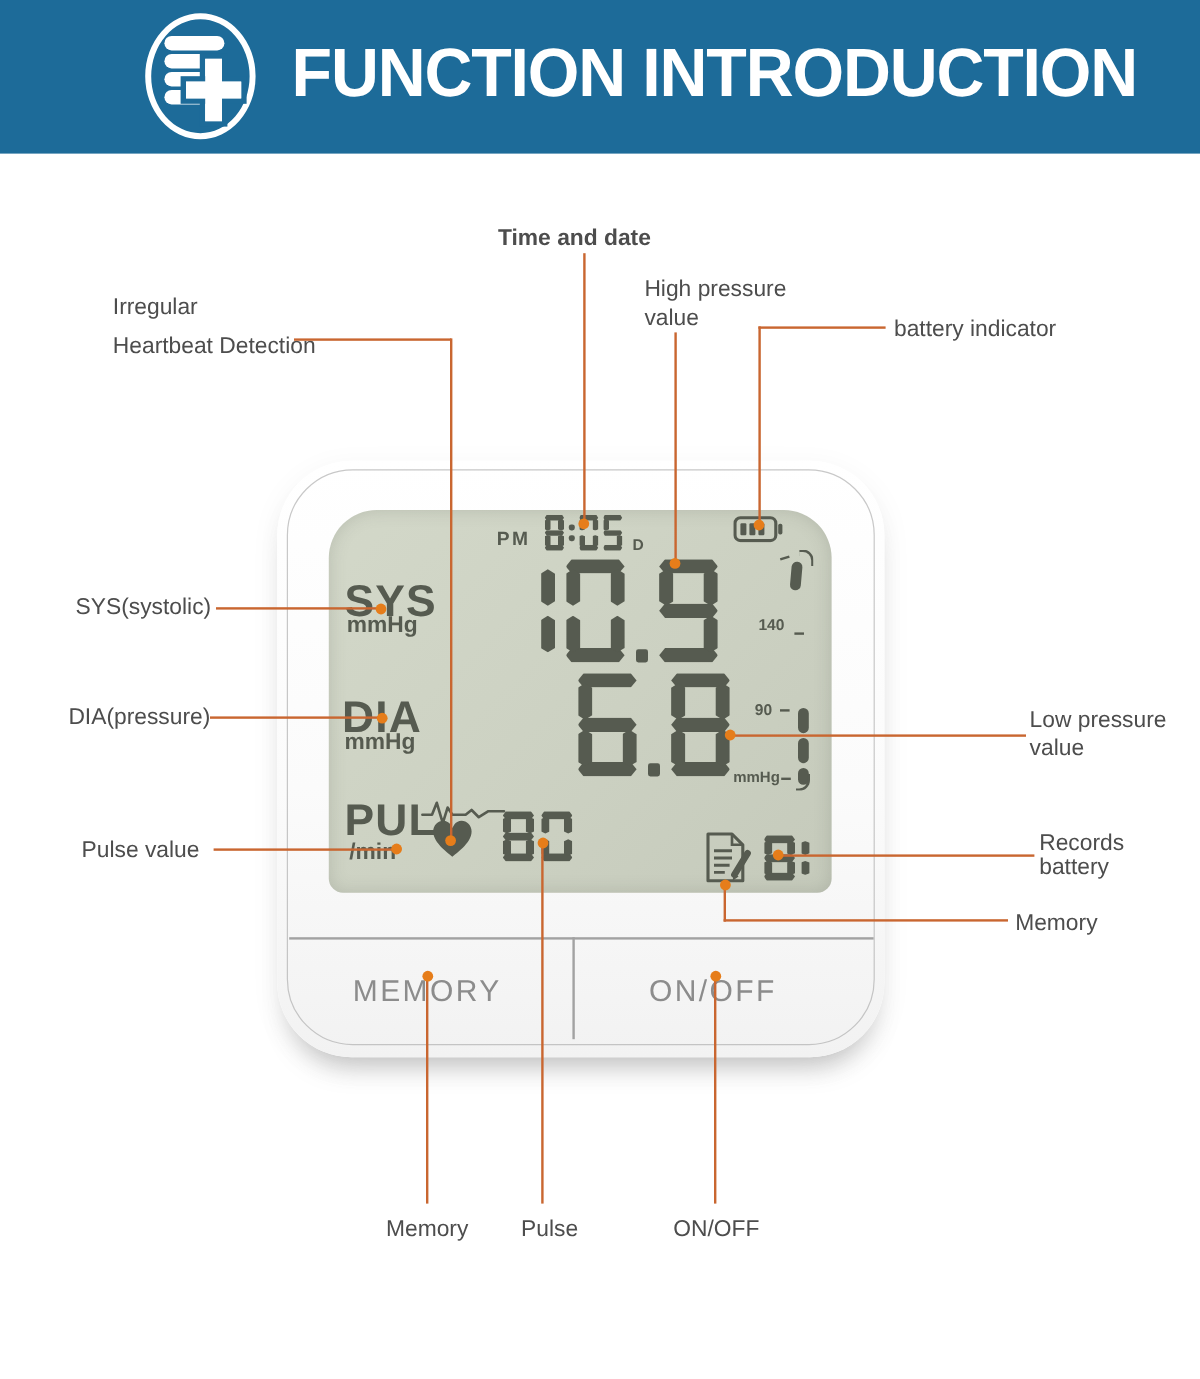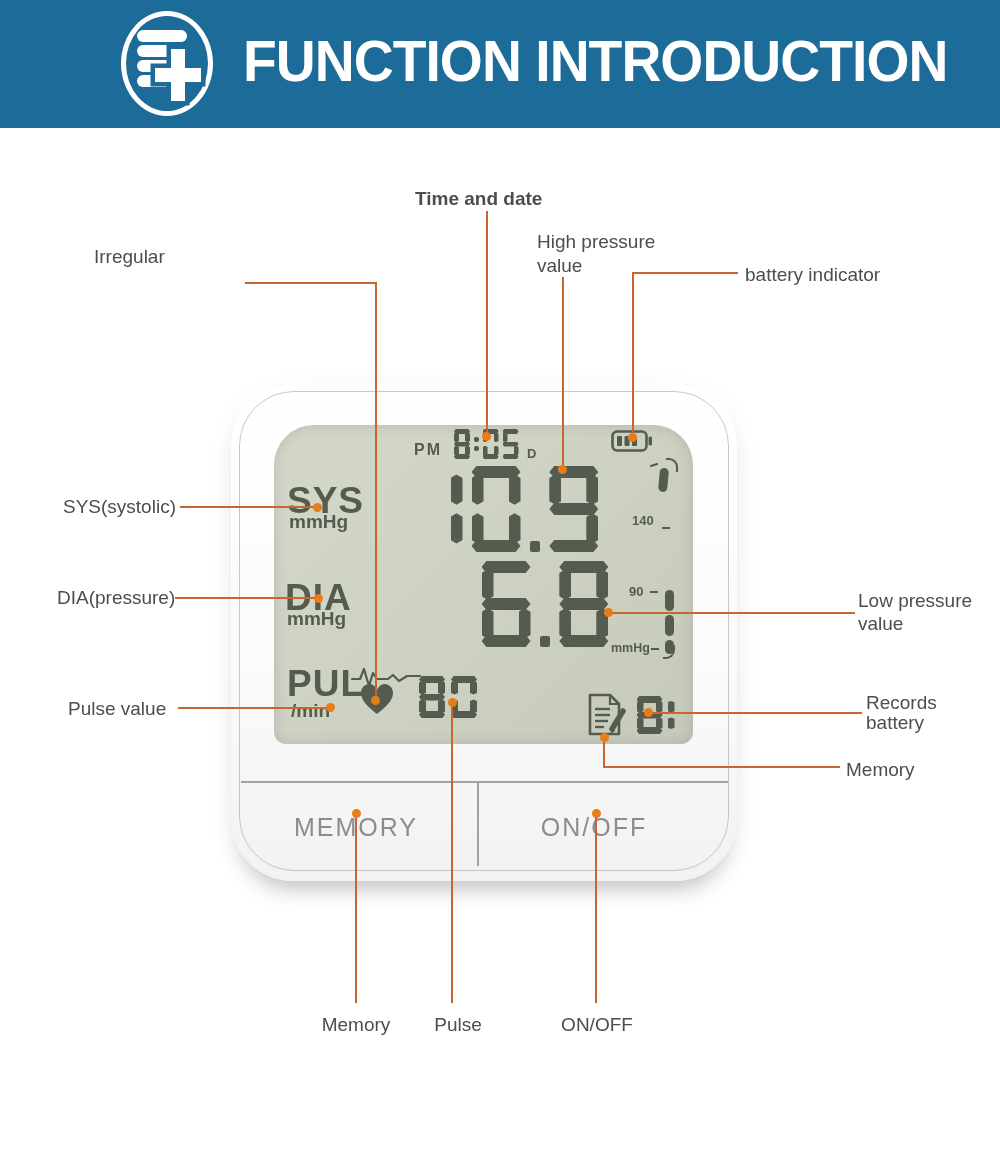--- a/index.html
+++ b/index.html
@@ -248,20 +248,21 @@
   </div>
 
   <div class="btn-line-h"></div>
   <div class="btn-line-v"></div>
   <div class="btn-label" style="left:356px;top:827px;">MEMORY</div>
   <div class="btn-label" style="left:594px;top:827px;">ON/OFF</div>
 
   <div class="label" style="left:415px;top:187px;font-weight:bold;">Time and date</div>
   <div class="label" style="left:58px;top:241px;line-height:32px;margin-left:36px;">
     <span>Irregular</span>
+    <span>Heartbeat Detection</span>
   </div>
   <div class="label" style="left:537px;top:230px;">
     <span>High pressure</span>
     <span>value</span>
   </div>
   <div class="label" style="left:745px;top:263px;">battery indicator</div>
   <div class="label" style="left:63px;top:495px;">SYS(systolic)</div>
   <div class="label" style="left:57px;top:586px;">DIA(pressure)</div>
   <div class="label" style="left:68px;top:697px;">Pulse value</div>
   <div class="label" style="left:858px;top:589px;line-height:23px;">

